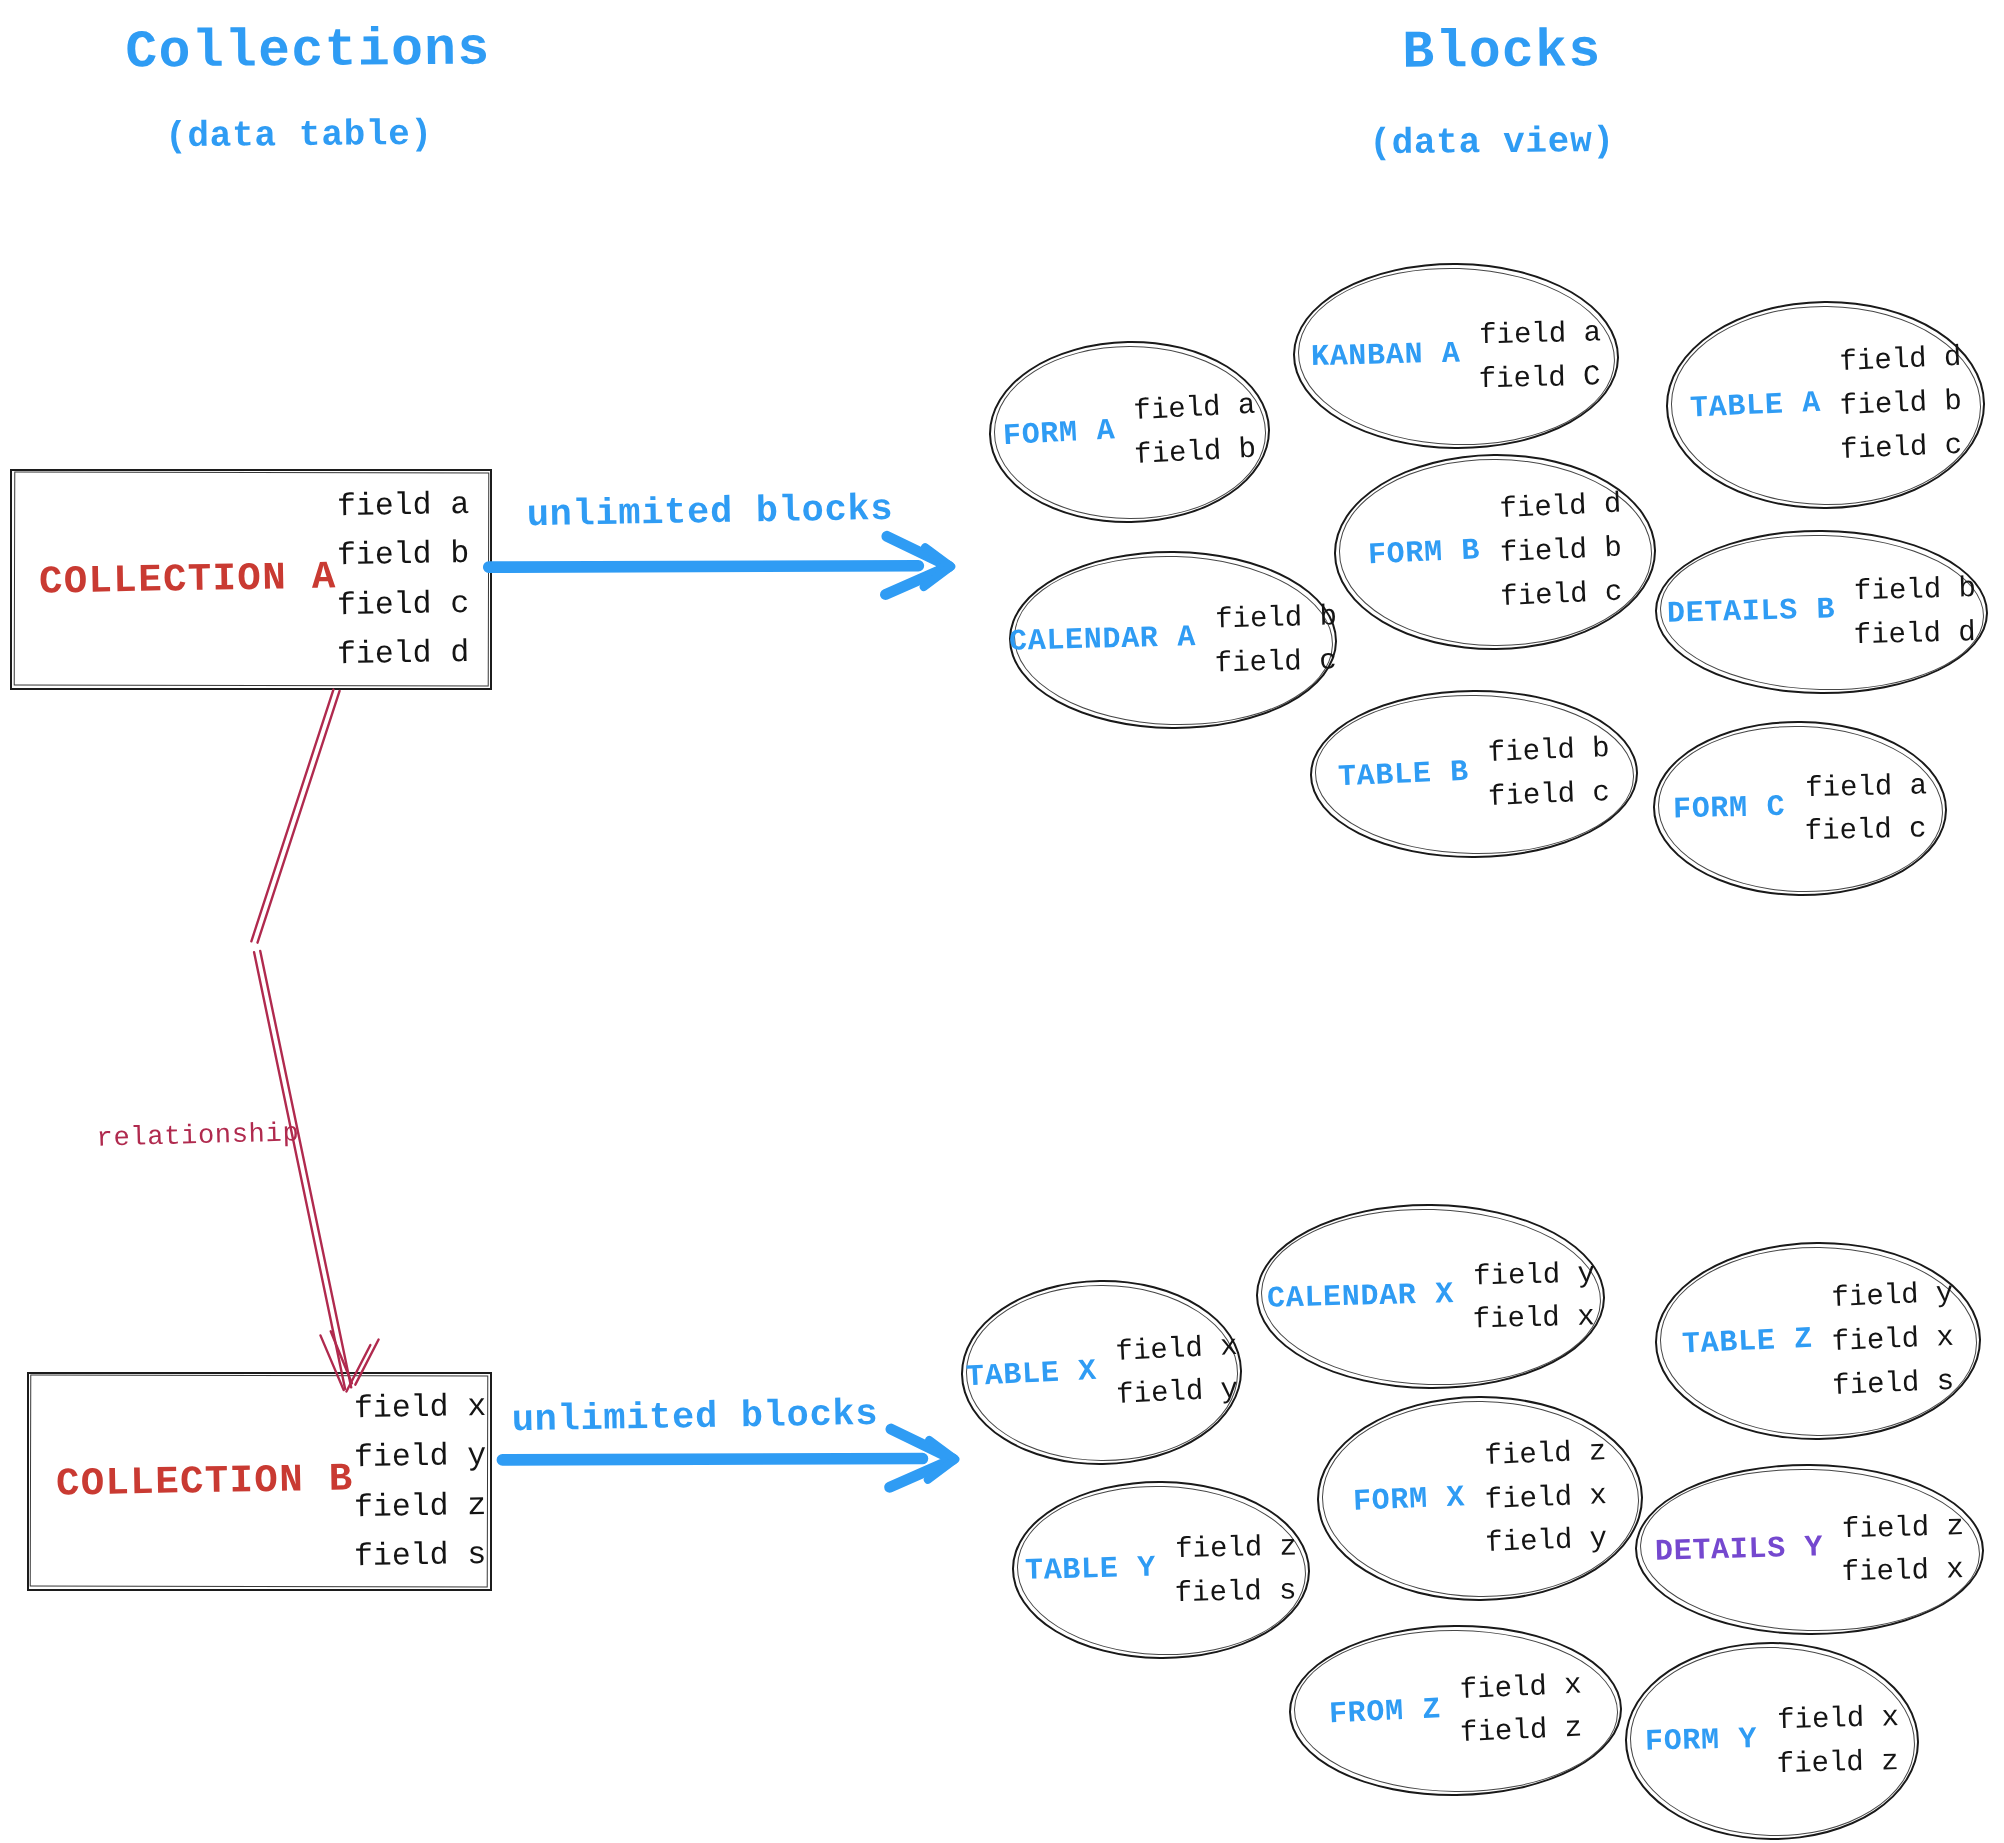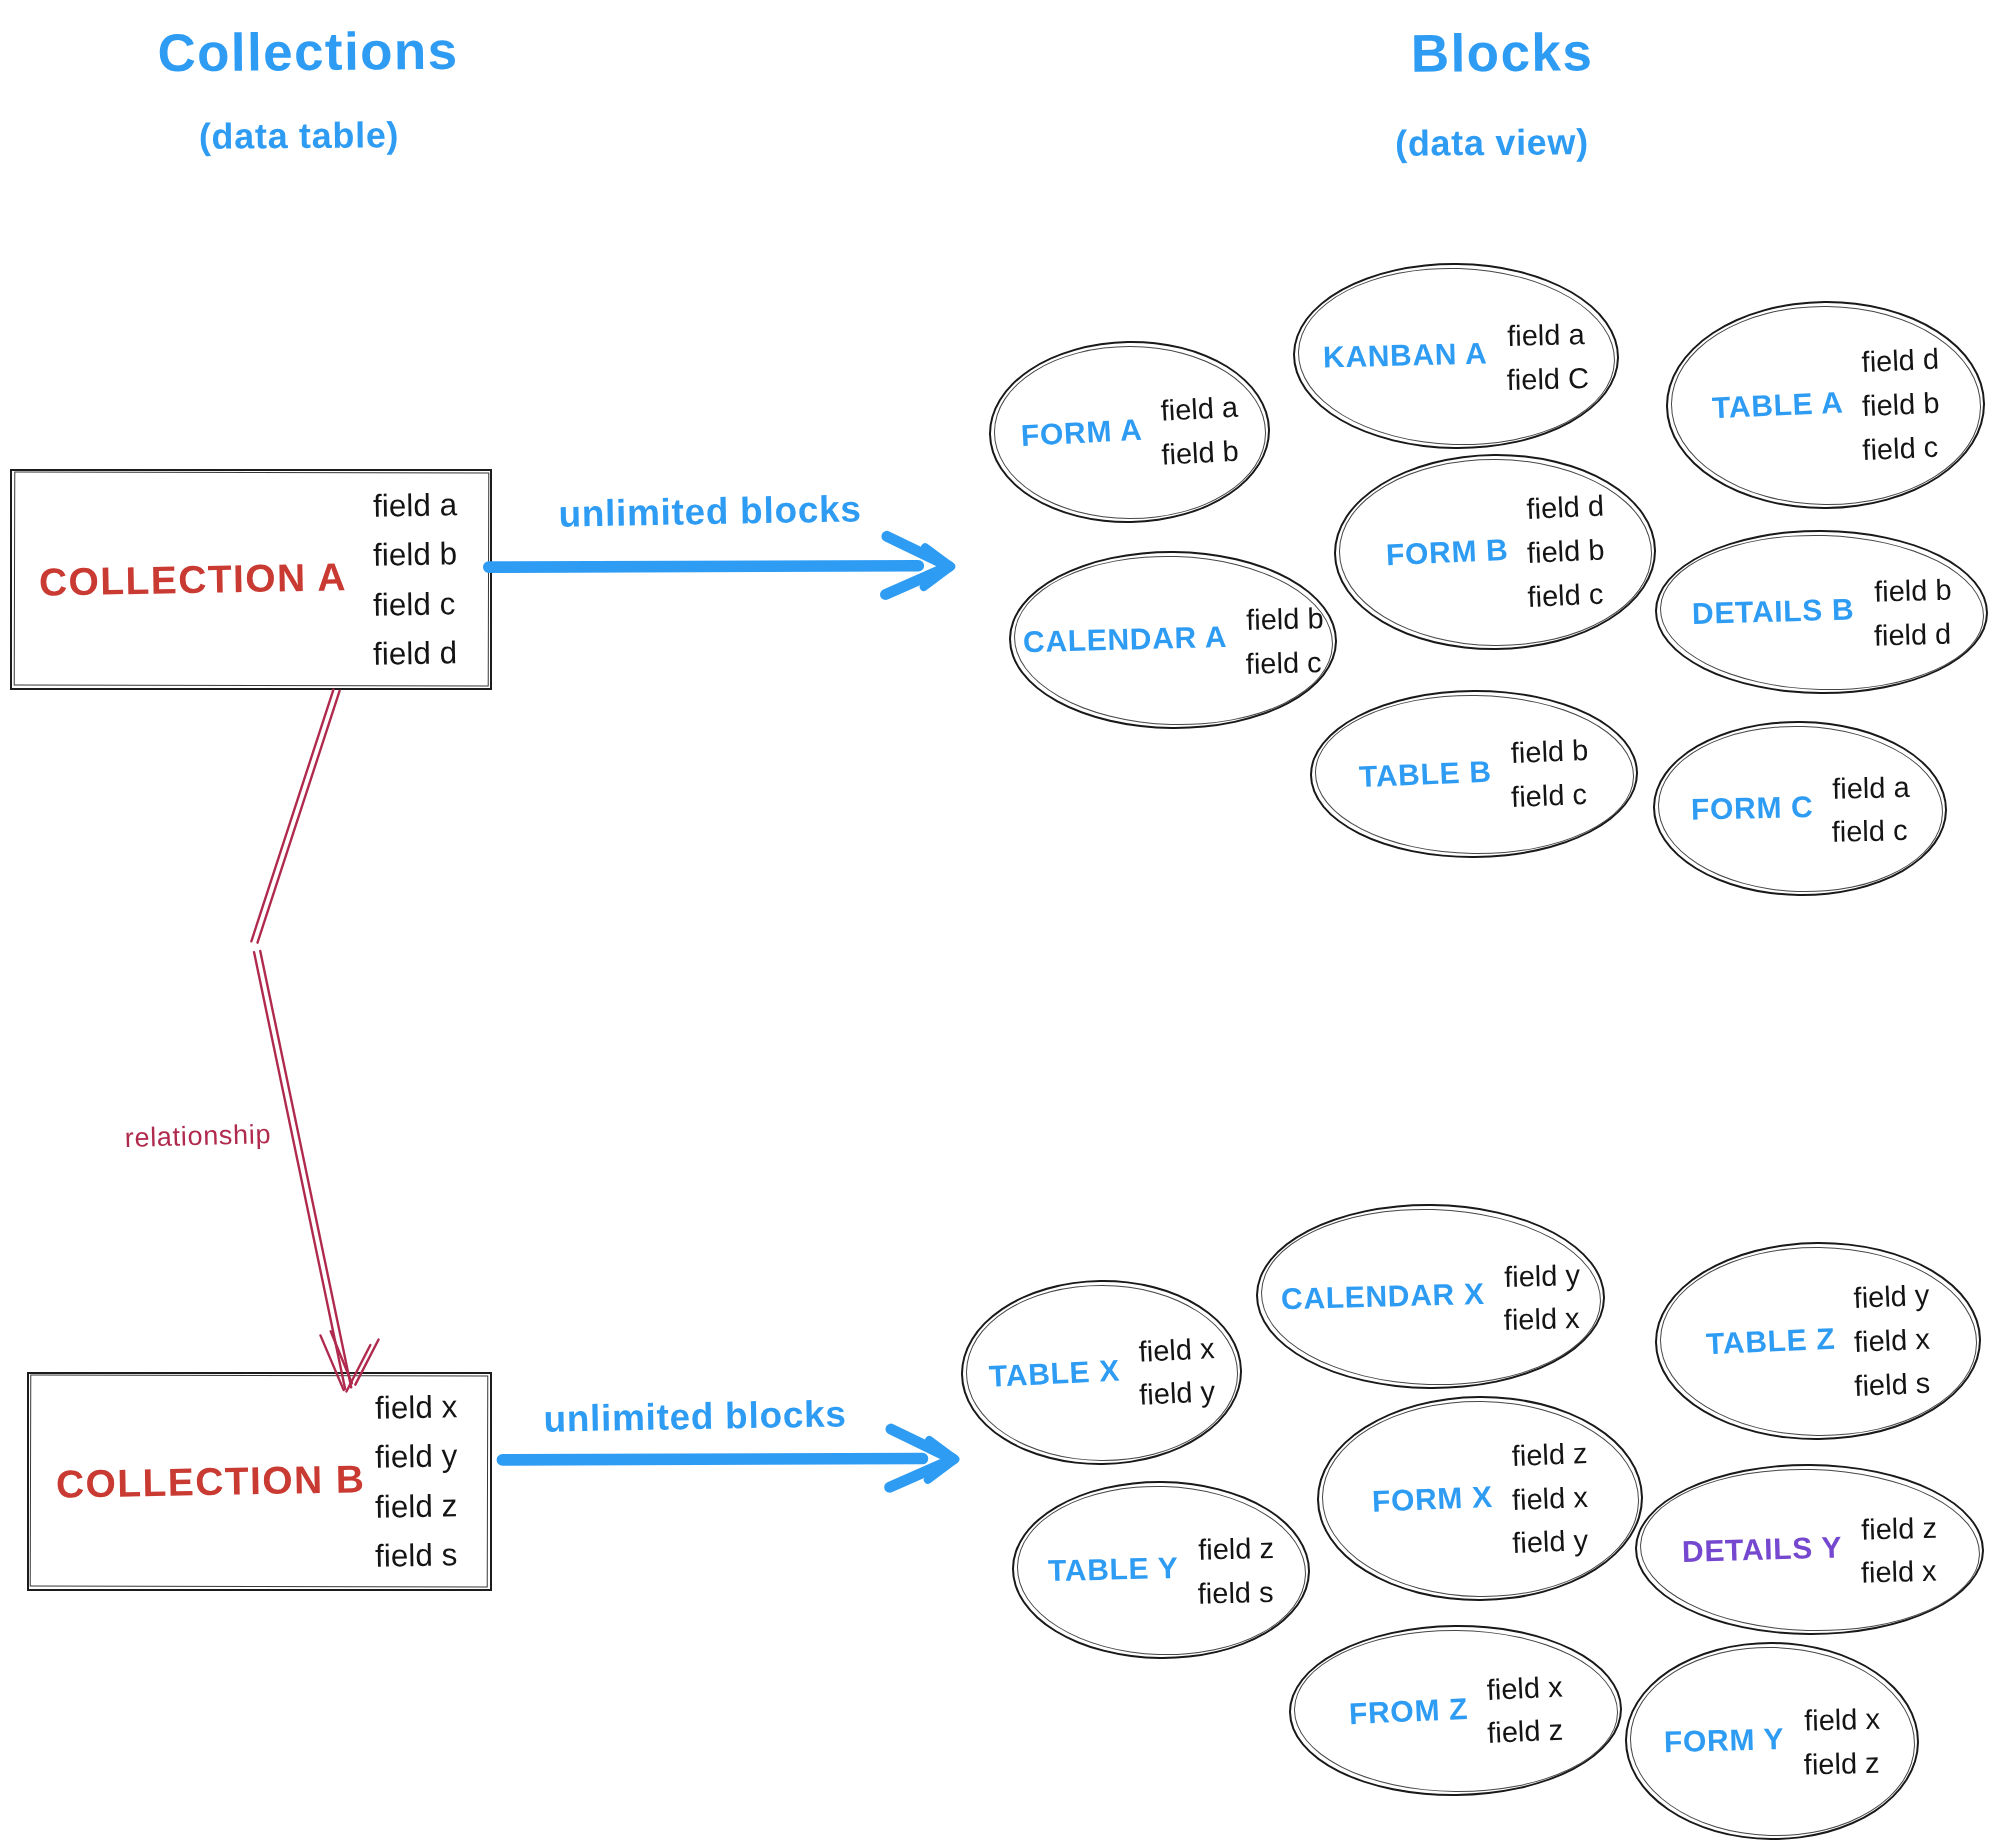--- a/index.html
+++ b/index.html
@@ -1,18 +1,18 @@
 <!DOCTYPE html>
 <html style="font-size:11px"><head>
 <meta charset="utf-8">
 <style>
   html,body{margin:0;padding:0;background:#ffffff;}
   .canvas{
     position:relative;width:2005px;height:1843px;background:#ffffff;overflow:hidden;
-    font-family:Liberation Sans, sans-serif;color:#141414;
+    font-family:Liberation Mono, monospace;color:#141414;
   }
   
   .main-title{
     position:absolute;transform:translateX(-50%) rotate(-0.5deg);
     color:#2f9cf4;font-size:53px;font-weight:700;letter-spacing:1.4px;white-space:nowrap;
   }
   .sub-title{
     position:absolute;transform:translateX(-50%) rotate(-0.5deg);
     color:#2f9cf4;font-size:36px;font-weight:600;letter-spacing:0.7px;white-space:nowrap;
   }

